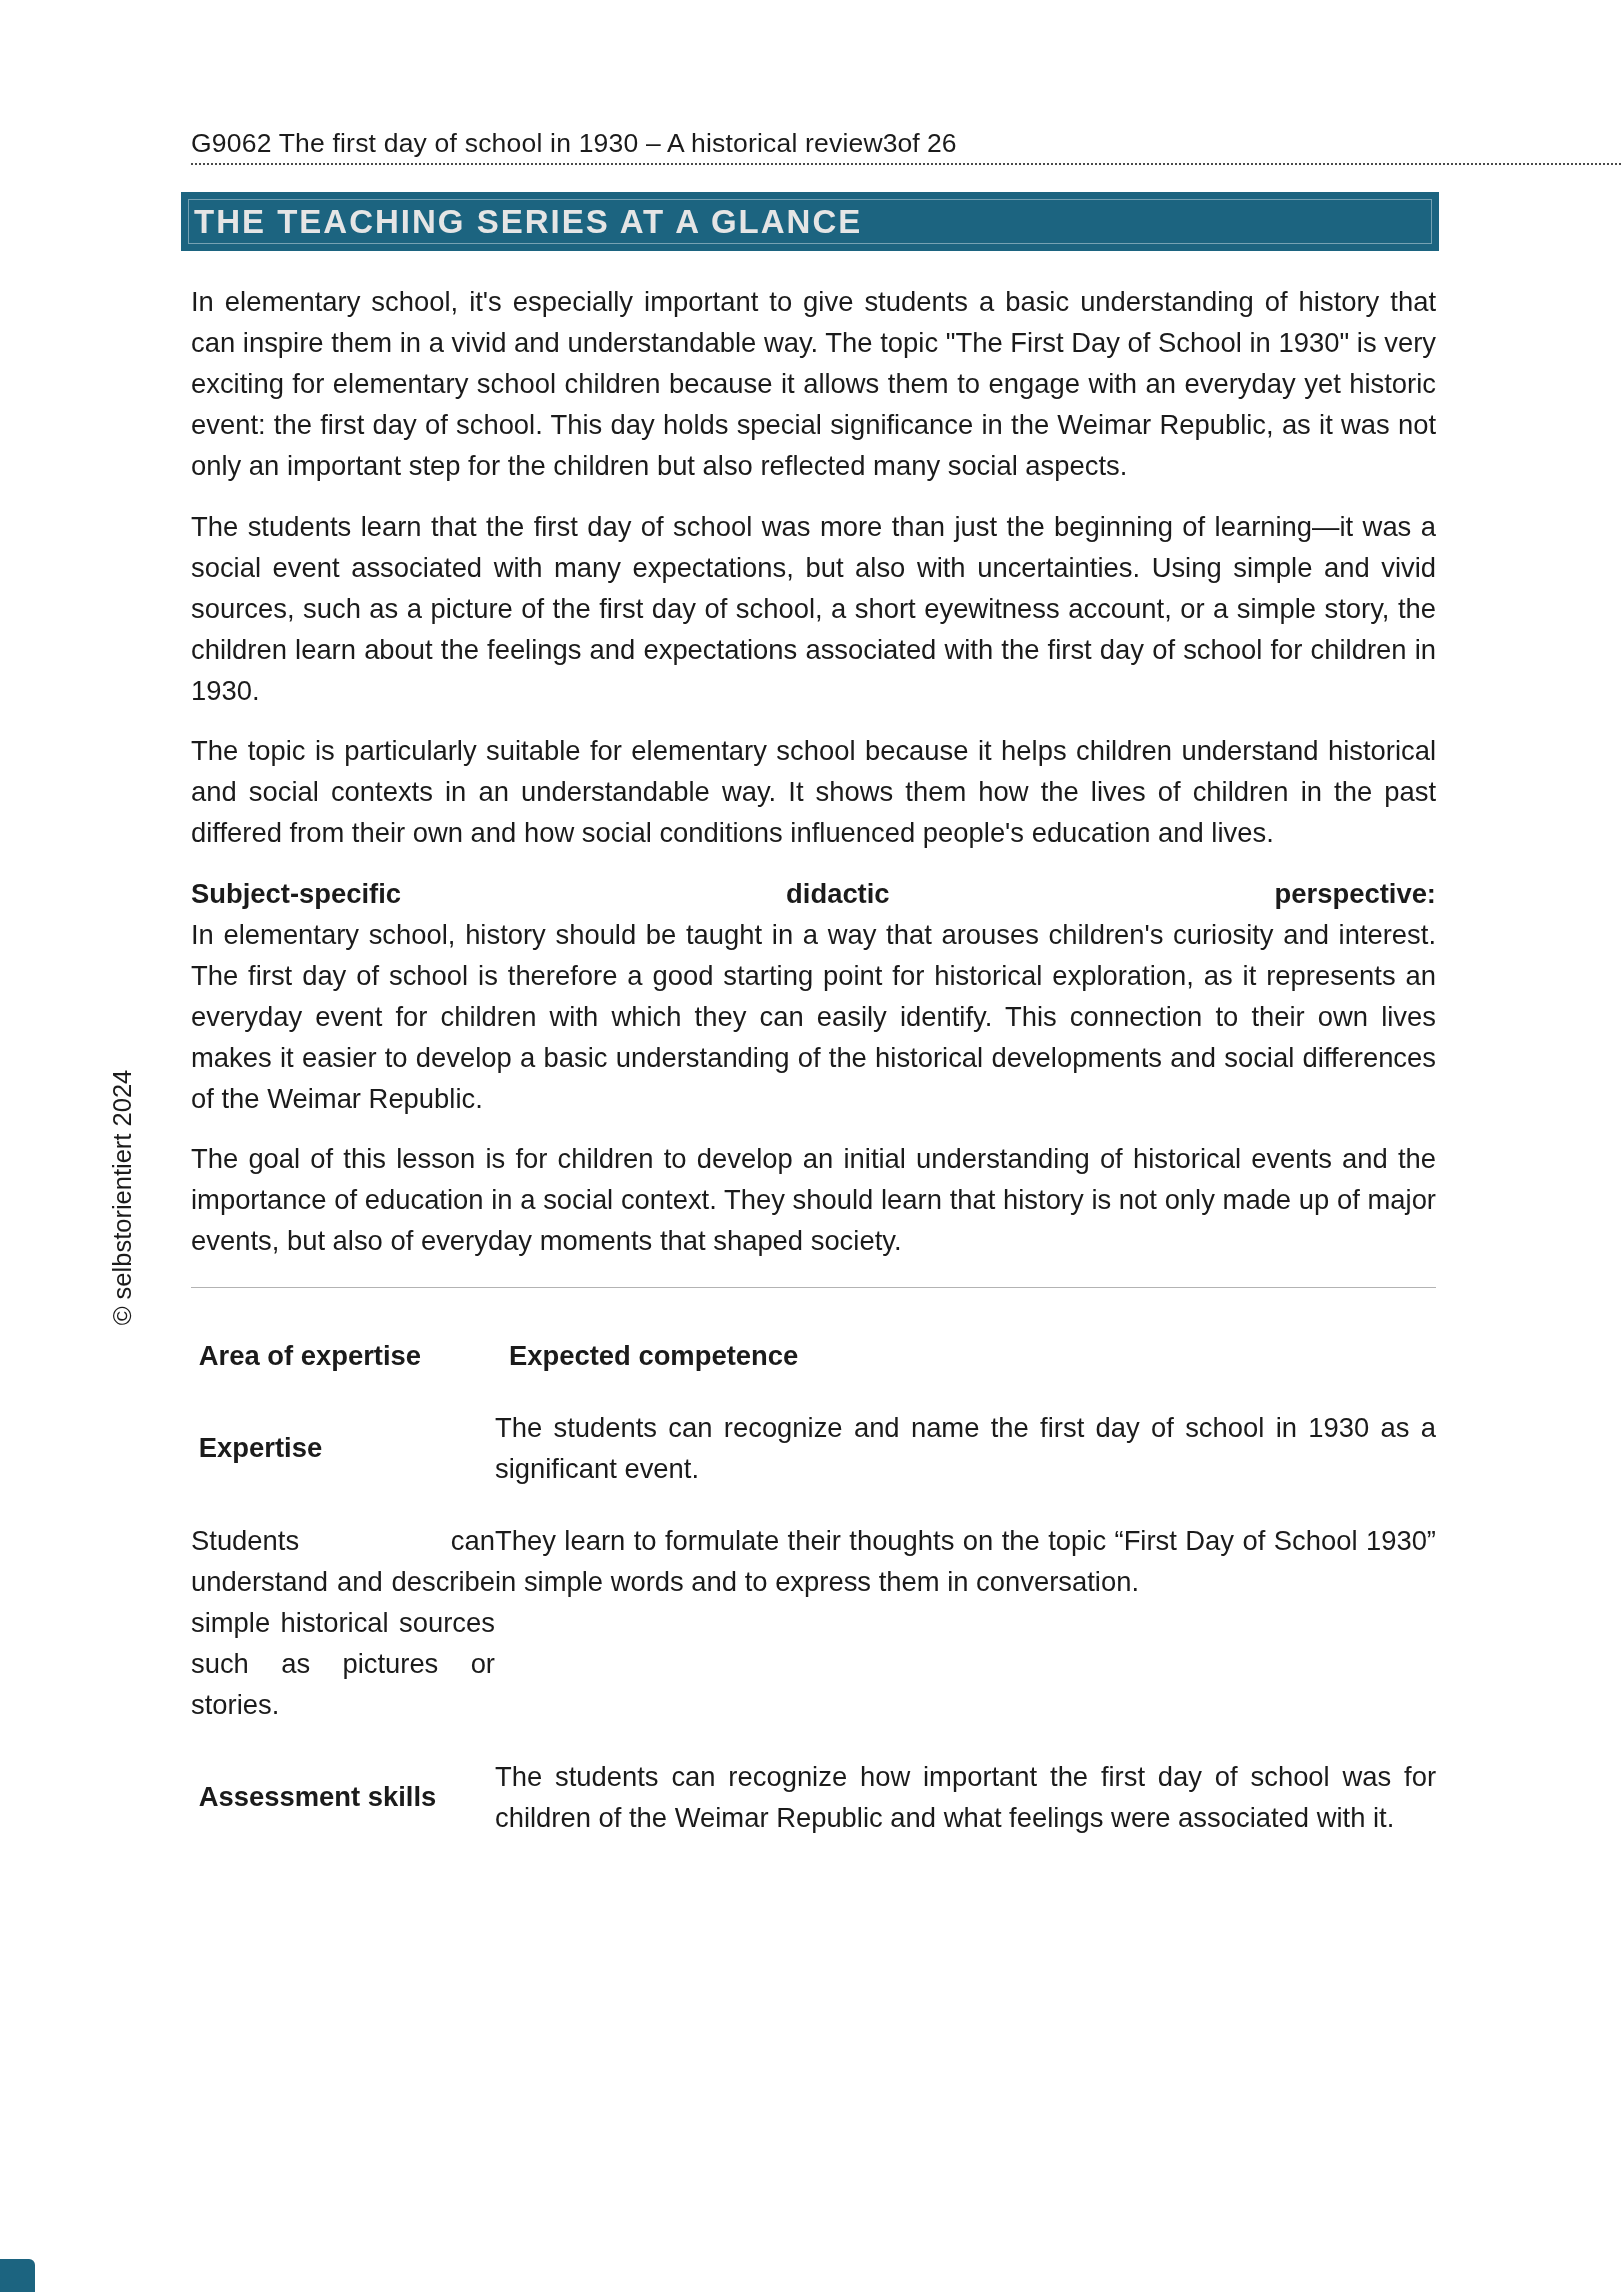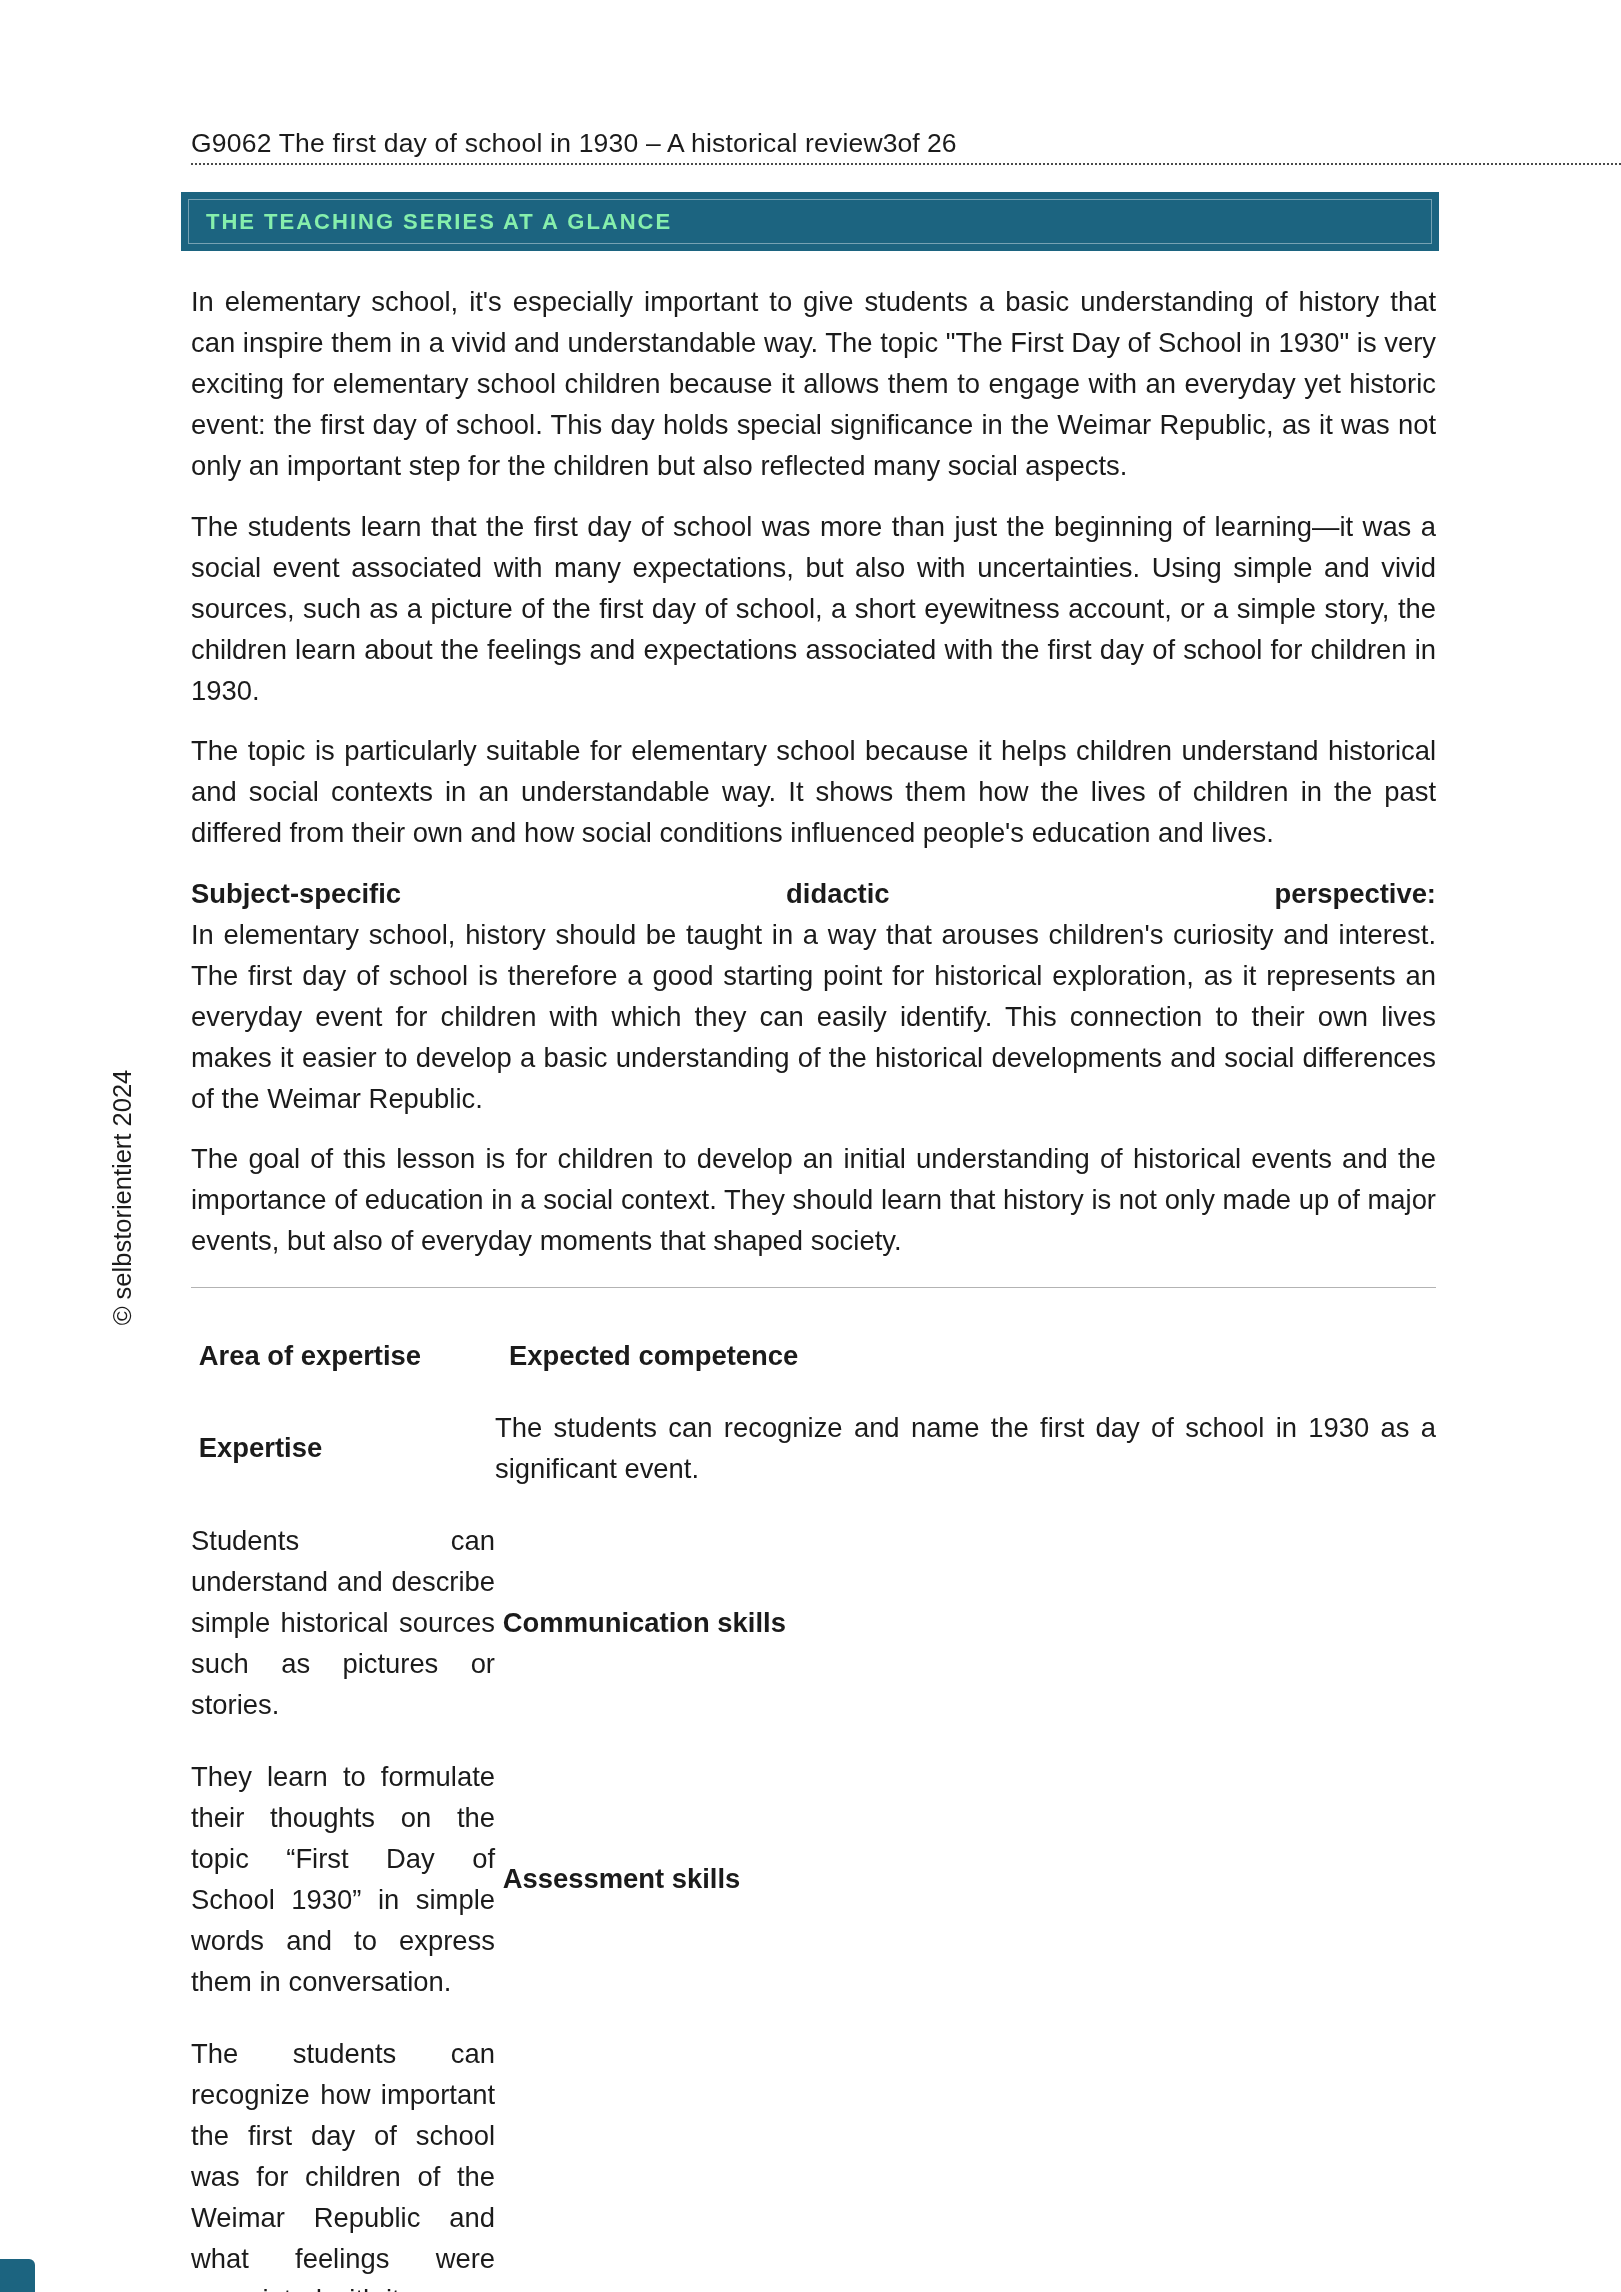--- a/index.html
+++ b/index.html
@@ -30,22 +30,22 @@
     width:1258px; height:59px;
     background:var(--accent, #1c6480);
     display:flex; align-items:center;
   }
   .title-bar::after {
     content:""; position:absolute; inset:6.9px;
     border:1px solid rgba(255,255,255,0.40);
     pointer-events:none;
   }
   .title-bar .bar-label {
-    color:#86efac; font-weight:700; font-size:22px;
-    letter-spacing:2px; padding-left:25px;
+    color:#e5e5e5; font-weight:700; font-size:33px;
+    letter-spacing:2px; padding-left:13px;
   }
 
   
   .content {
     position:absolute; left:191px; top:281px; width:1245px;
     font-size:27.4px; line-height:41px;
   }
   .content p.body {
     margin:0 0 19.6px 0;
     text-align:justify;
@@ -124,21 +124,20 @@
 
     <div class="comp-table">
       <div class="area-cell head-cell">Area of expertise</div>
       <div class="competence-cell head-cell" style="font-weight:700;margin-left:14px;">Expected competence</div>
 
       <div class="area-cell">Expertise</div>
       <div class="competence-cell">The students can recognize and name the first day of school in 1930 as a significant event.</div>
 
       <div class="competence-cell">Students can understand and describe simple historical sources such as pictures or stories.</div>
 
-      <div class="area-cell">Communication skills</div>
       <div class="competence-cell">They learn to formulate their thoughts on the topic “First Day of School 1930” in simple words and to express them in conversation.</div>
 
       <div class="area-cell">Assessment skills</div>
       <div class="competence-cell">The students can recognize how important the first day of school was for children of the Weimar Republic and what feelings were associated with it.</div>
     </div>
   </div>
 
   <div class="watermark">© selbstorientiert 2024</div>
 
   <div class="corner-mark"></div>

